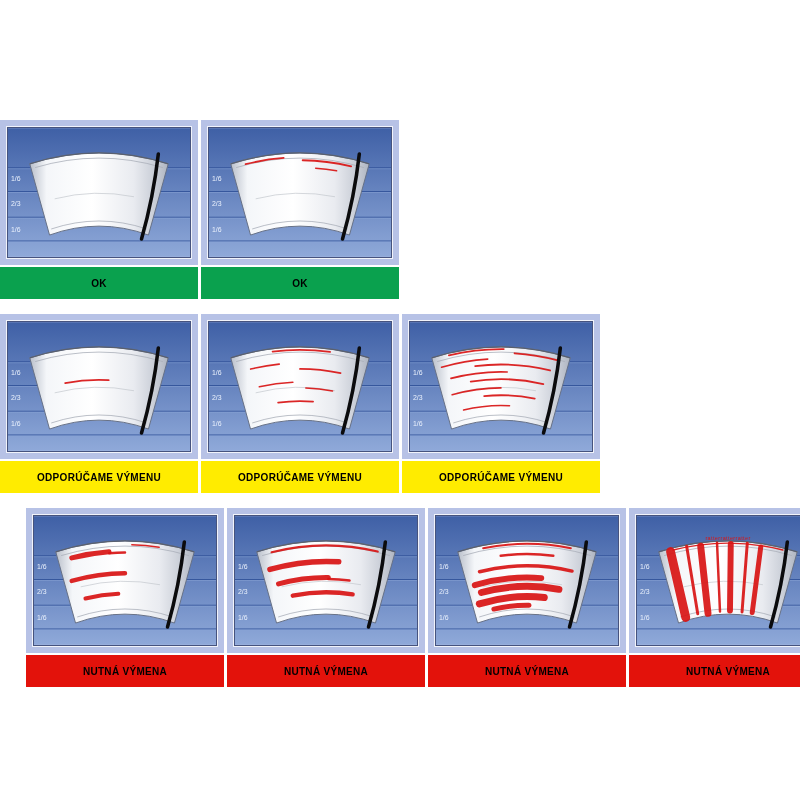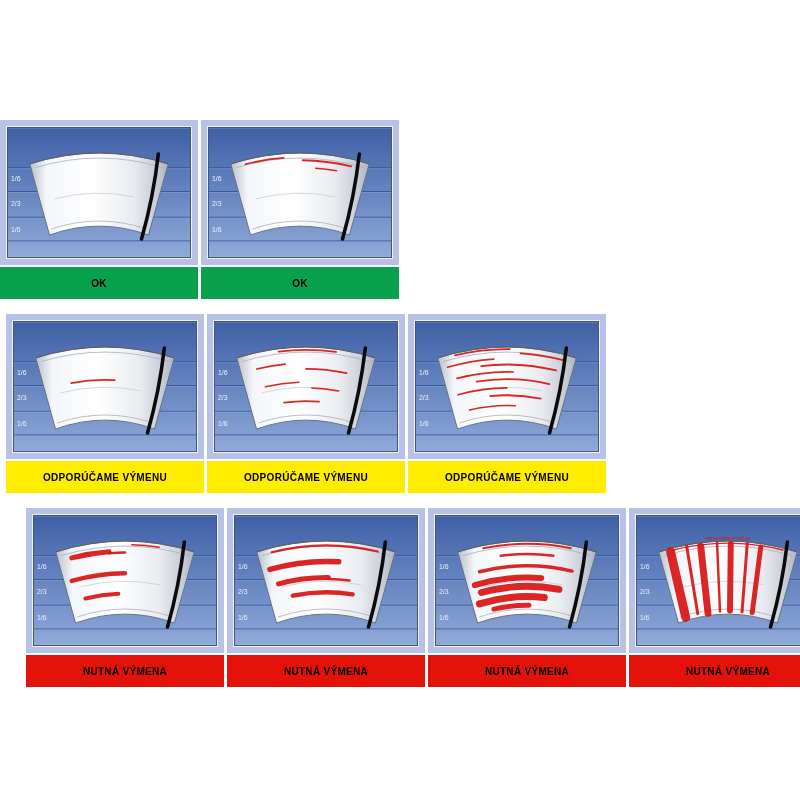--- a/index.html
+++ b/index.html
@@ -1,20 +1,20 @@
 <!DOCTYPE html>
 <html><head>
 <meta charset="utf-8">
 <style>
   *{margin:0;padding:0;box-sizing:border-box;}
   html,body{width:800px;height:800px;background:#ffffff;font-family:"Liberation Sans",sans-serif;overflow:hidden;}
   #board{position:relative;width:800px;height:800px;}
   .row{position:absolute;left:0;display:flex;gap:3px;}
   .row-1{top:120px;}
-  .row-2{top:314px;margin-left:6px;}
+  .row-2{top:314px;}
   .row-3{top:508px;margin-left:26px;}
   .panel{width:198px;display:flex;flex-direction:column;gap:2px;}
   .frame{background:#b7c2e6;padding:7px;}
   .inner{border:1px solid #46537e;box-shadow:0 0 0 1px rgba(255,255,255,.8);line-height:0;}
   .bar{height:32px;display:flex;align-items:center;justify-content:center;}
   .bar-label{font-weight:bold;font-size:10px;color:#000;letter-spacing:.3px;white-space:nowrap;}
 </style>
 </head>
 <body>
 

